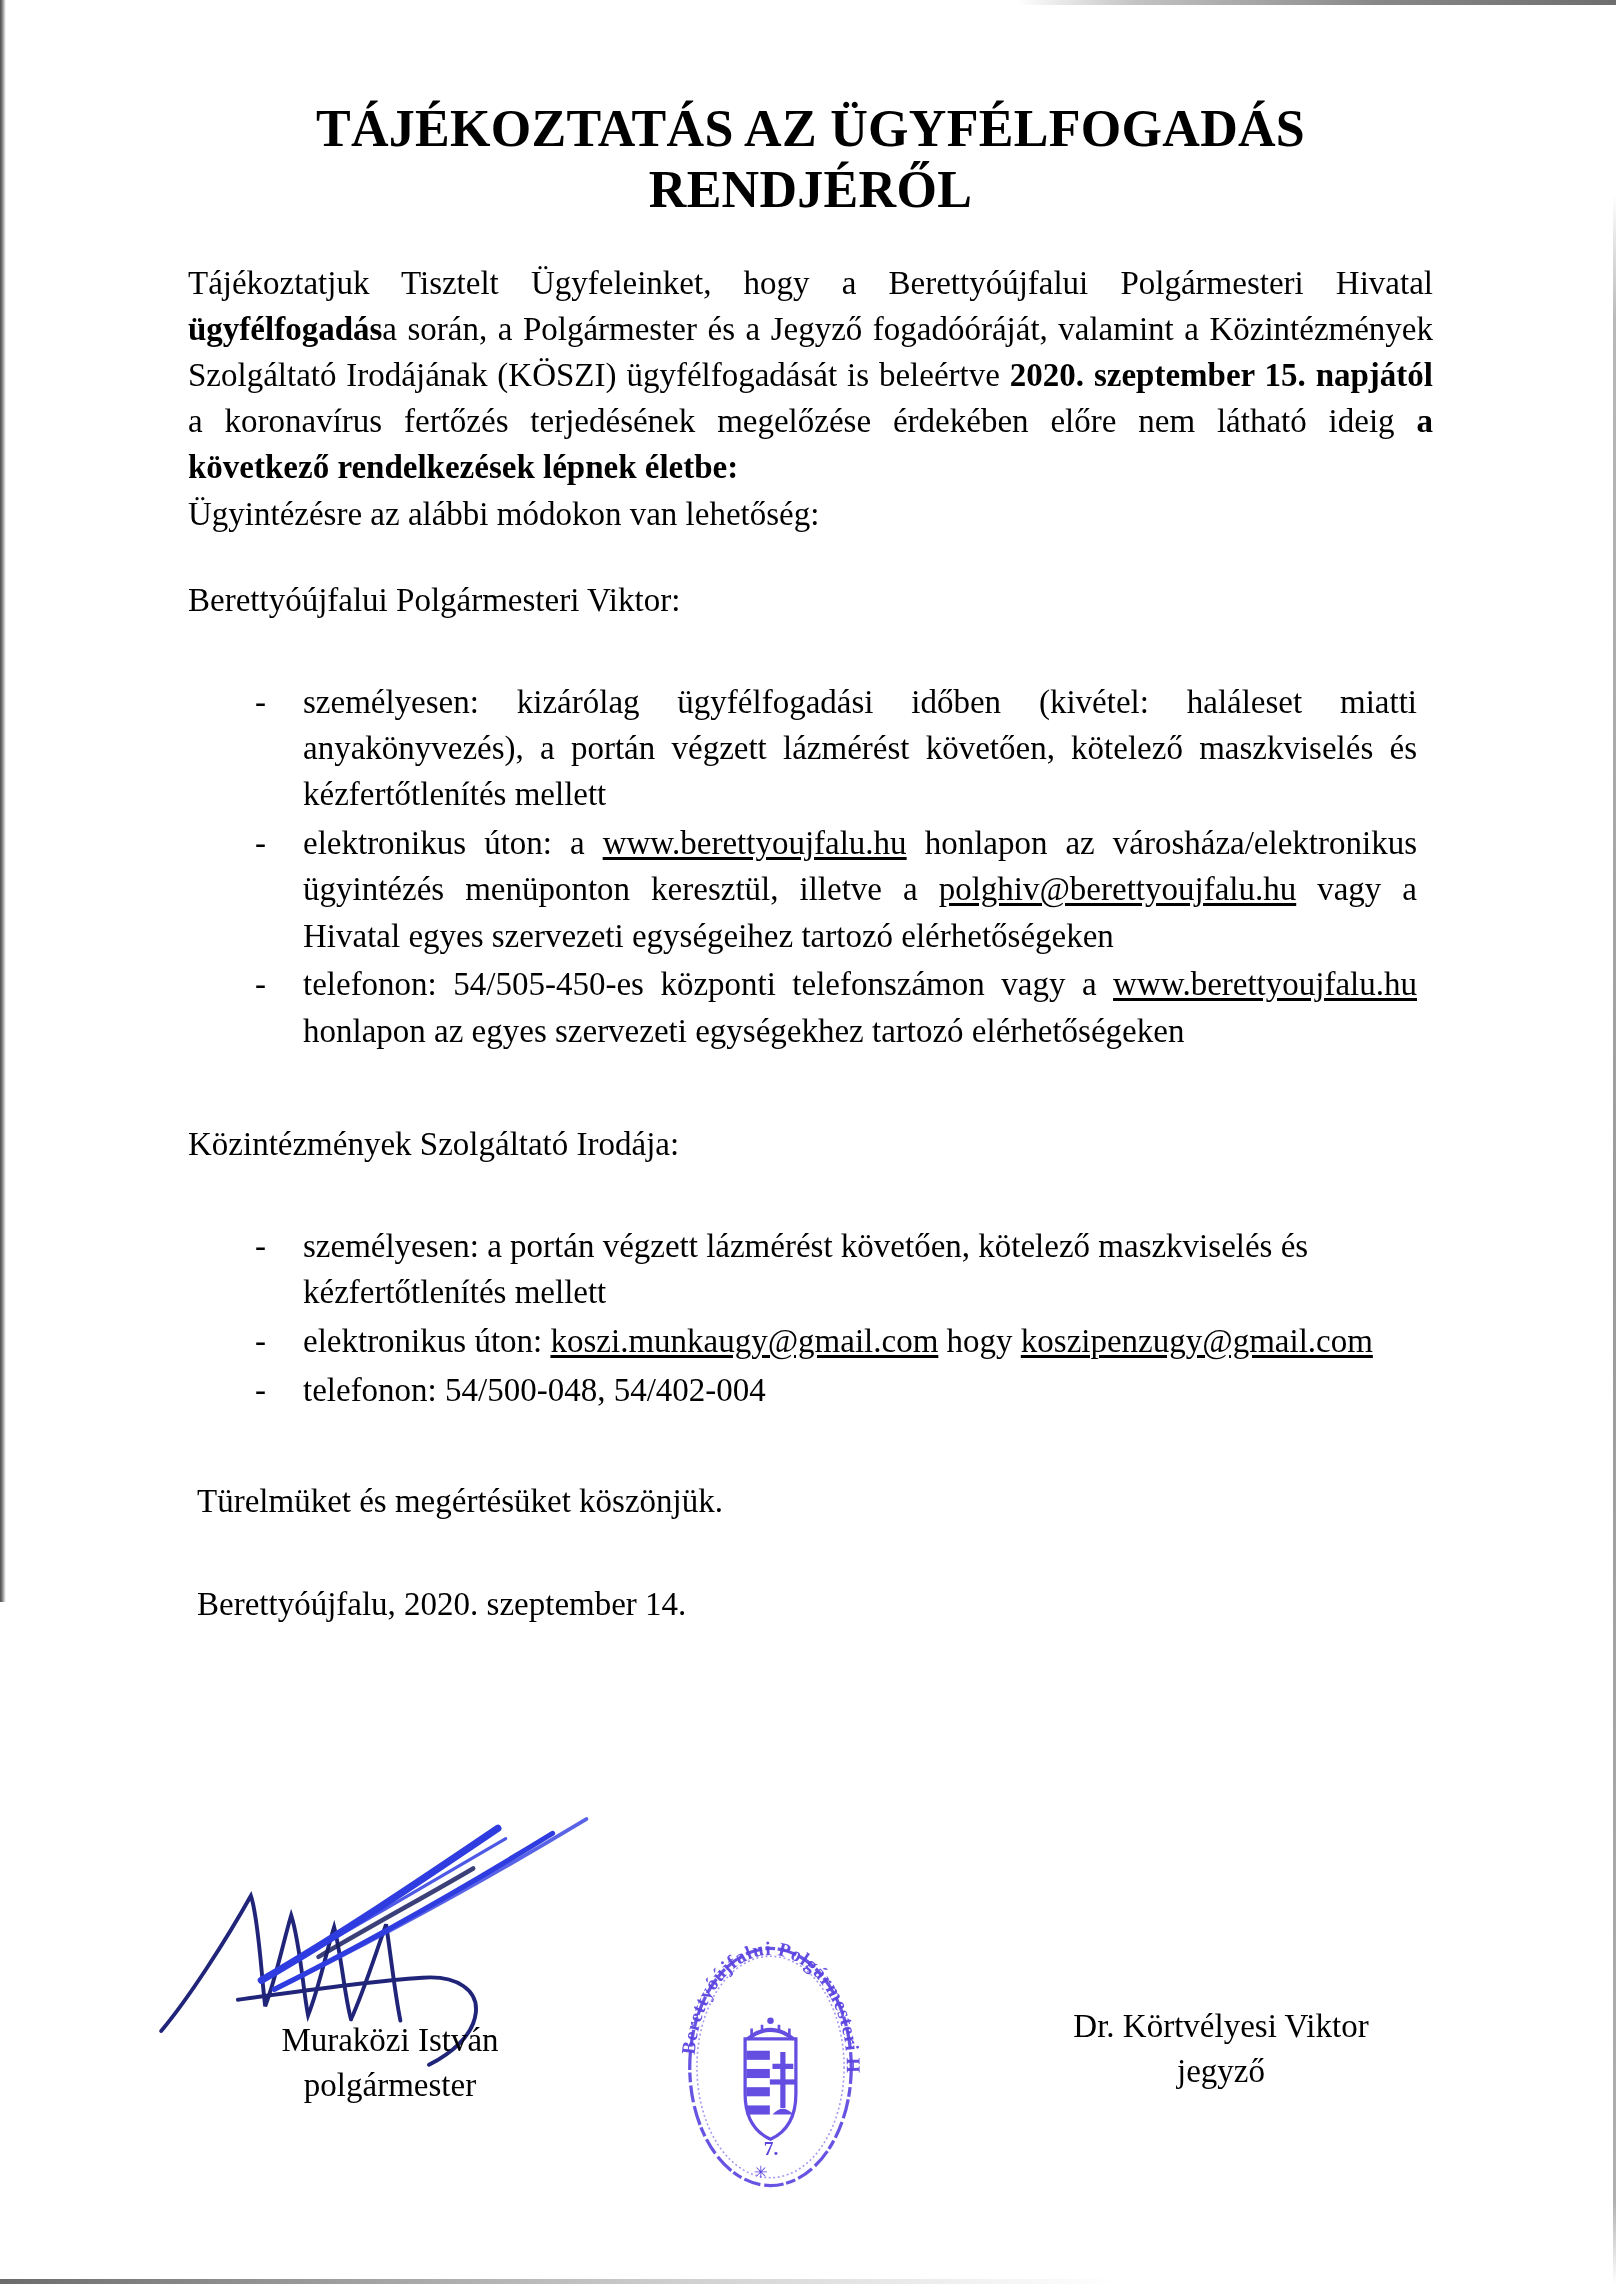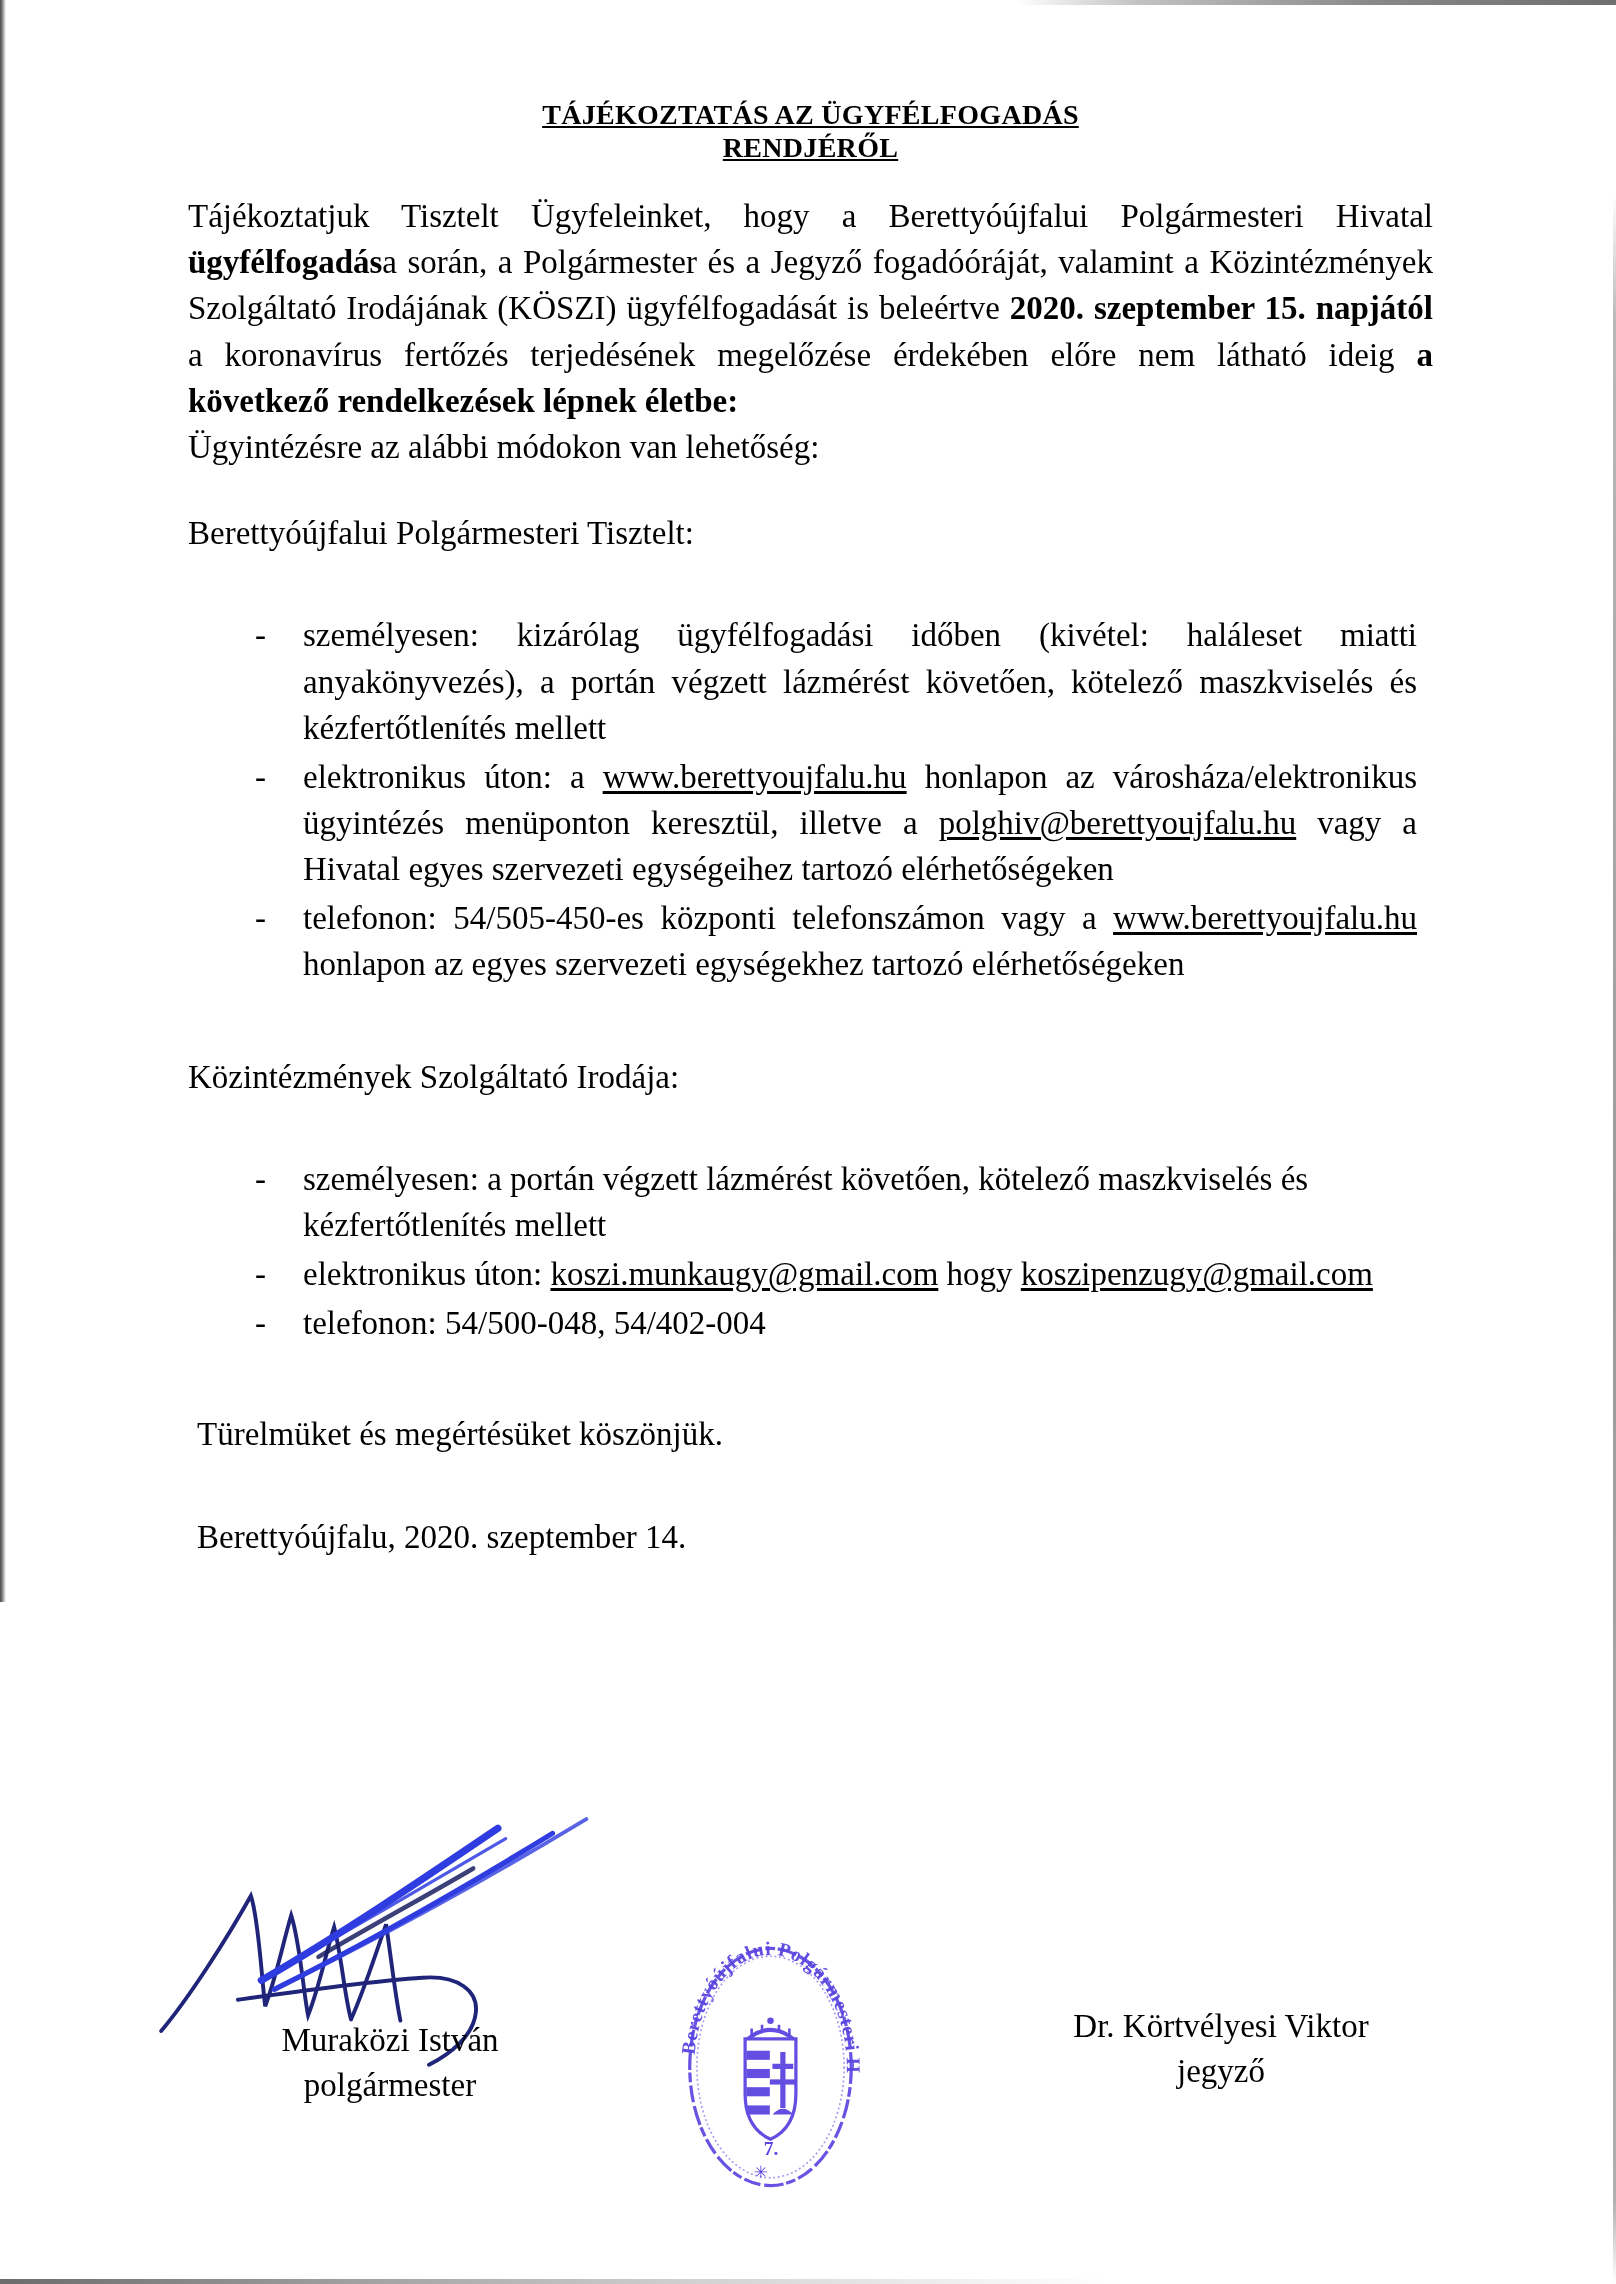--- a/index.html
+++ b/index.html
@@ -53,26 +53,25 @@
   .content {
     position: absolute;
     left: 188px;
     top: 98px;
     width: 1245px;
   }
 
   .doc-title {
     text-align: center;
     font-weight: bold;
-    font-size: 28px;
+    font-size: 52px;
     line-height: 1.18;
     letter-spacing: 0.3px;
-    margin: 0 0 29px 0;
+    margin: 0 0 39px 0;
     padding: 0 39px;
-    text-decoration: underline;
   }
   .doc-title .ln { display: block; }
 
   .para {
     font-size: 33px;
     line-height: 1.40;
     text-align: justify;
     text-justify: inter-word;
     margin: 0;
   }
@@ -174,21 +173,21 @@
       <span class="ln">TÁJÉKOZTATÁS AZ ÜGYFÉLFOGADÁS</span>
       <span class="ln">RENDJÉRŐL</span>
     </h1>
 
     <p class="para"><span>Tájékoztatjuk Tisztelt Ügyfeleinket, hogy a Berettyóújfalui Polgármesteri Hivatal </span><b>ügyfélfogadás</b><span>a során, a Polgármester és a Jegyző fogadóóráját, valamint a Közintézmények Szolgáltató Irodájának (KÖSZI) ügyfélfogadását is beleértve </span><b>2020. szeptember 15. napjától</b><span> a koronavírus fertőzés terjedésének megelőzése érdekében előre nem látható ideig </span><b>a következő rendelkezések lépnek életbe:</b></p>
 
     <p class="para">Ügyintézésre az alábbi módokon van lehetőség:</p>
 
     <div class="spacer-md"></div>
 
-    <p class="section-head">Berettyóújfalui Polgármesteri Tisztelt:</p>
+    <p class="section-head">Berettyóújfalui Polgármesteri Viktor:</p>
 
     <div class="spacer-md"></div>
 
     <ul class="dash-list">
       <li><span>személyesen: kizárólag ügyfélfogadási időben (kivétel: haláleset miatti anyakönyvezés), a portán végzett lázmérést követően, kötelező maszkviselés és kézfertőtlenítés mellett</span></li>
       <li><span>elektronikus úton: a </span><span class="u nb">www.berettyoujfalu.hu</span><span> honlapon az városháza/elektronikus ügyintézés menüponton keresztül, illetve a </span><span class="u nb">polghiv@berettyoujfalu.hu</span><span> vagy a Hivatal  egyes szervezeti egységeihez tartozó elérhetőségeken</span></li>
       <li><span>telefonon: 54/505-450-es központi telefonszámon vagy a </span><span class="u nb">www.berettyoujfalu.hu</span><span> honlapon az egyes szervezeti egységekhez tartozó elérhetőségeken</span></li>
     </ul>
 
     <div class="spacer-lg"></div>

